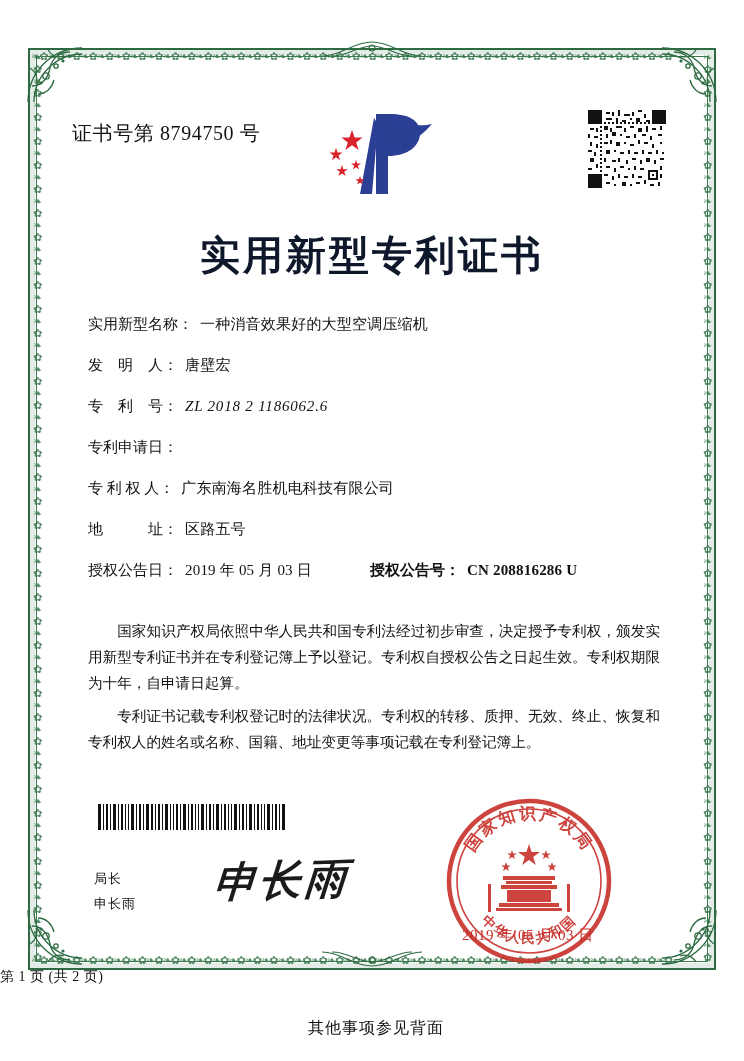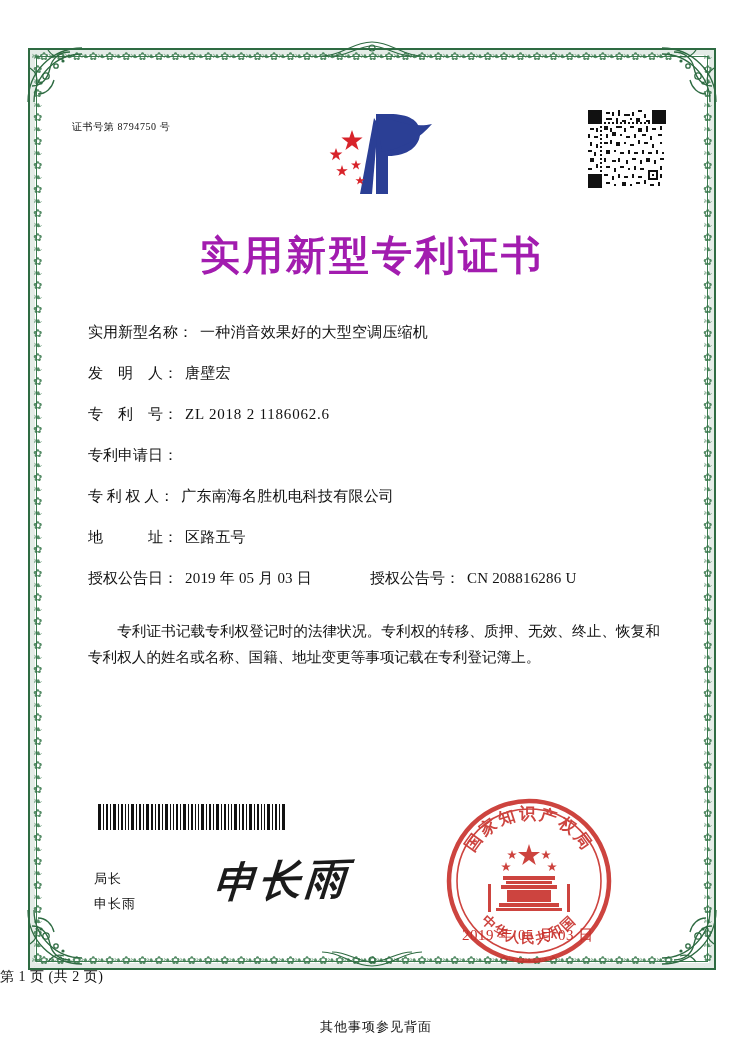--- a/index.html
+++ b/index.html
@@ -91,21 +91,21 @@
     pointer-events: none;
   }
   .center-orn.top { top: 38px; }
   .center-orn.bottom { top: 948px; }
 
   
   .cert-no {
     position: absolute;
     left: 72px;
     top: 120px;
-    font-size: 10px;
+    font-size: 20px;
     letter-spacing: .6px;
     white-space: nowrap;
   }
 
   
   .logo {
     position: absolute;
     left: 316px;
     top: 108px;
     width: 120px;
@@ -124,59 +124,58 @@
   
   .title {
     position: absolute;
     left: 0;
     right: 0;
     top: 228px;
     text-align: center;
     font-size: 40px;
     font-weight: bold;
     letter-spacing: 3px;
-    color: #a21caf;
+    color: #0f172a;
     font-family: "Liberation Serif", "DejaVu Serif", serif;
   }
 
   
   .fields {
     position: absolute;
     left: 88px;
     top: 314px;
     width: 570px;
     font-size: 15px;
   }
   .frow {
     display: flex;
     align-items: flex-end;
     margin-bottom: 21px;
     line-height: 20px;
-    margin-top: 8px;
   }
   .flabel {
     flex: 0 0 auto;
     white-space: nowrap;
     letter-spacing: 0px;
   }
   .fvalue {
     flex: 1 1 auto;
     margin-left: 7px;
     letter-spacing: .2px;
   }
-  .fvalue.mono { font-family: "Liberation Serif", serif; letter-spacing: .8px; }
+  .fvalue.mono { font-family: "Liberation Serif", serif; letter-spacing: .8px; font-style: italic; }
   .fvalue .line2 { display: block; }
 
   .grant-row {
     display: flex;
     margin-bottom: 0;
     line-height: 20px;
   }
   .grant-row .half { display: flex; }
-  .grant-row .half.second { margin-left: 58px; }
+  .grant-row .half.second { margin-left: 58px; font-weight: bold; }
 
   
   .paras {
     position: absolute;
     left: 88px;
     top: 618px;
     width: 572px;
     font-size: 14.6px;
     line-height: 26px;
     text-align: justify;
@@ -248,21 +247,21 @@
     text-align: left;
     font-size: 14px;
     letter-spacing: .5px;
   }
   .footnote {
     position: absolute;
     left: 8px;
     right: 0;
     top: 1018px;
     text-align: center;
-    font-size: 13px;
+    font-size: 16px;
     letter-spacing: 1px;
   }
 </style>
 </head>
 <body>
 
 <div class="page">
 
   <div class="border-outer"></div>
   <div class="border-fill"></div>
@@ -561,20 +560,21 @@
         <span class="fvalue">2019 年 05 月 03 日</span>
       </span>
       <span class="half second">
         <span class="flabel">授权公告号：</span>
         <span class="fvalue">CN 208816286 U</span>
       </span>
     </div>
   </div>
 
   <div class="paras">
+    <p>国家知识产权局依照中华人民共和国专利法经过初步审查，决定授予专利权，颁发实用新型专利证书并在专利登记簿上予以登记。专利权自授权公告之日起生效。专利权期限为十年，自申请日起算。</p>
     <p>专利证书记载专利权登记时的法律状况。专利权的转移、质押、无效、终止、恢复和专利权人的姓名或名称、国籍、地址变更等事项记载在专利登记簿上。</p>
   </div>
 
   <div class="barcode">
     <svg width="188" height="26" viewBox="0 0 188 26" shape-rendering="crispEdges">
       <g fill="#111">
         <rect x="0" y="0" width="3" height="26"></rect>
           <rect x="5" y="0" width="1" height="26"></rect>
         <rect x="8" y="0" width="2" height="26"></rect>
           <rect x="12" y="0" width="1" height="26"></rect>

